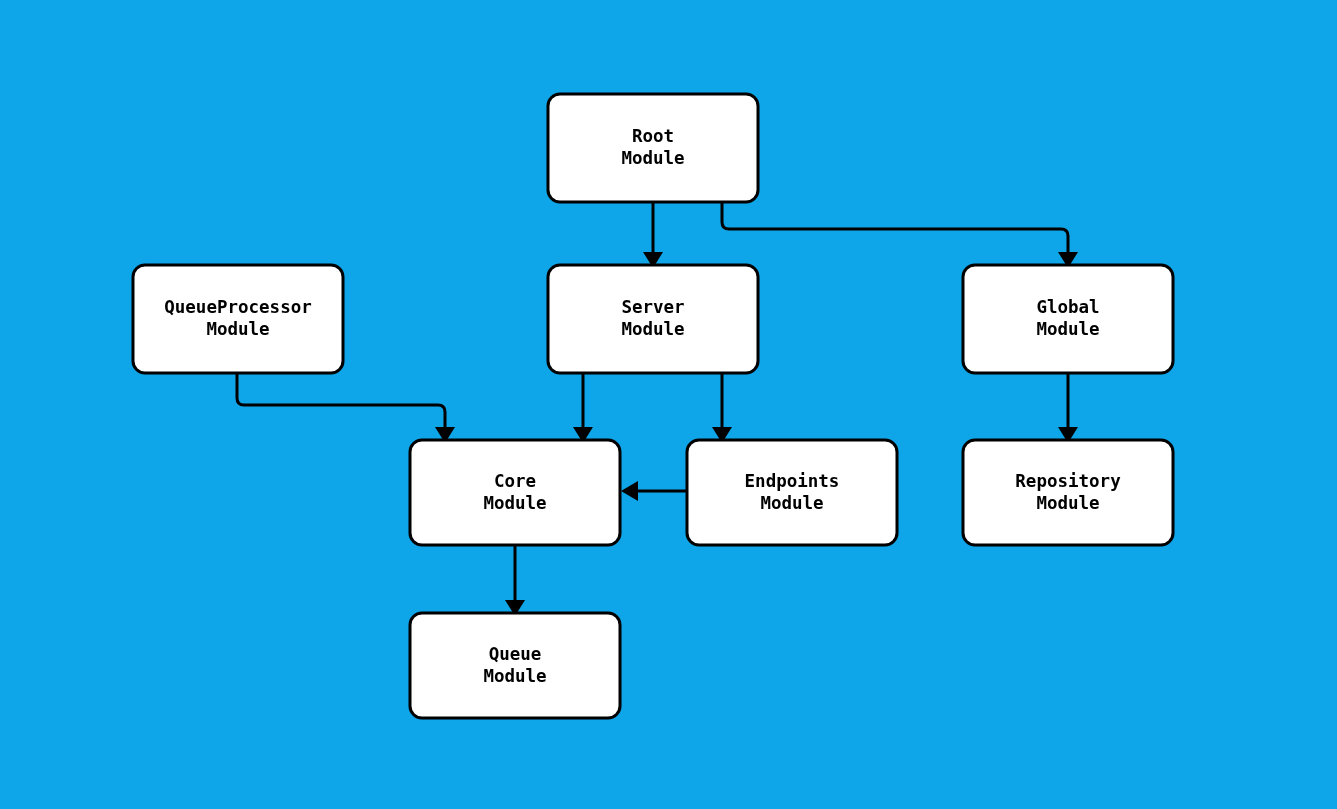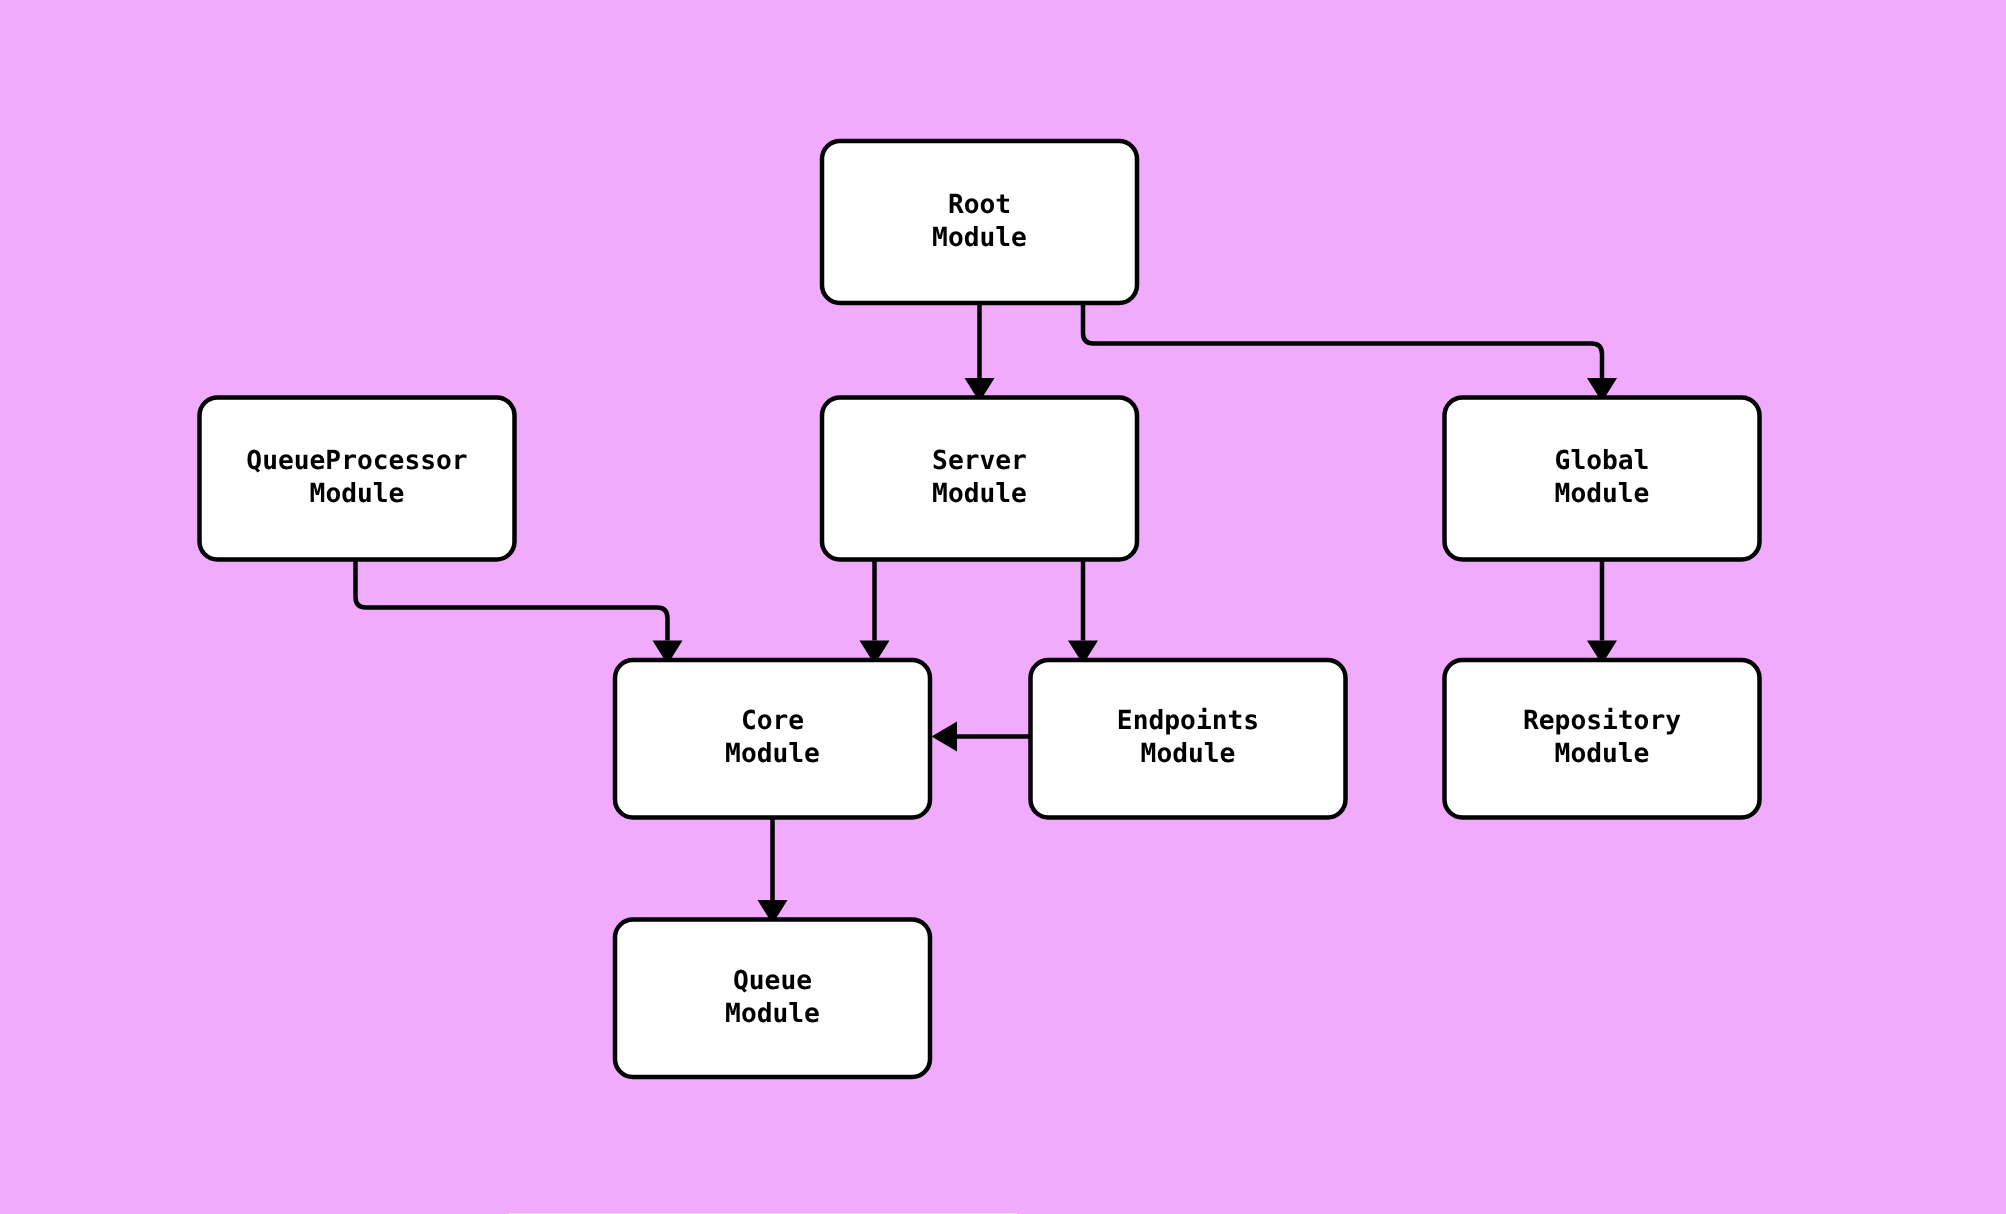--- a/index.html
+++ b/index.html
@@ -11,21 +11,21 @@
   body {
     width: 1337px;
     height: 809px;
     overflow: hidden;
     font-family: "DejaVu Sans Mono", monospace;
   }
   #diagram-root {
     position: relative;
     width: 1337px;
     height: 809px;
-    background: #f0abfc;
+    background: #0ea5e9;
   }
   svg.diagram-canvas {
     position: absolute;
     top: 0;
     left: 0;
     width: 1337px;
     height: 809px;
     display: block;
   }
   .node-box {

